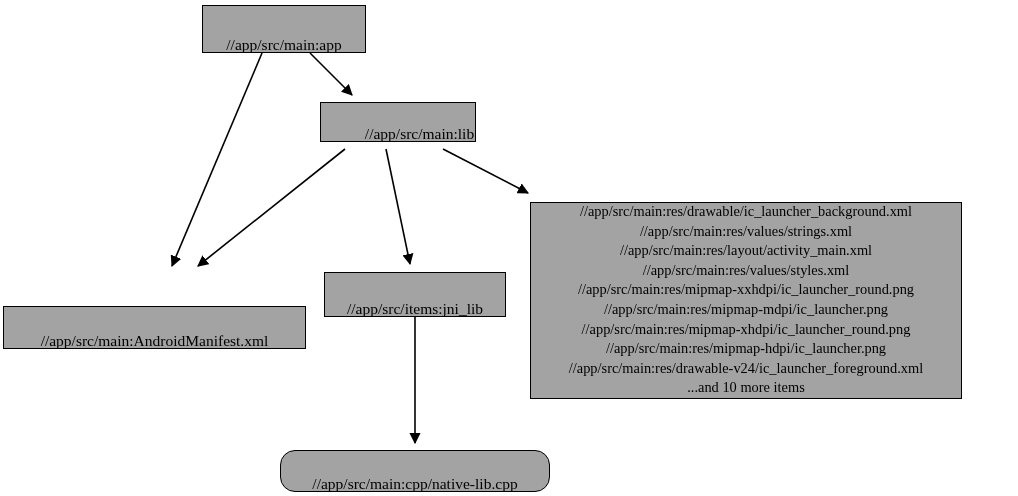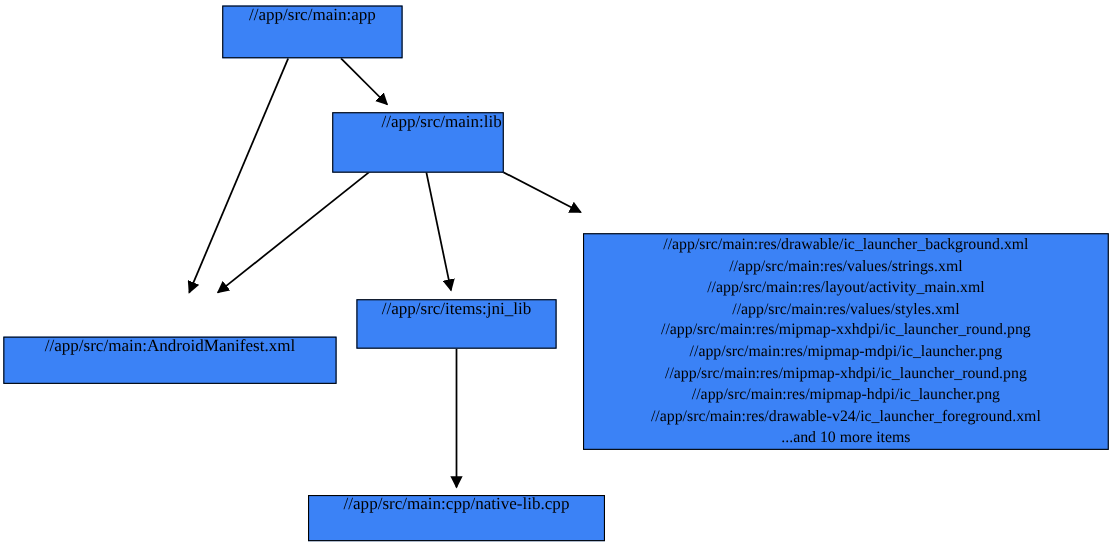--- a/index.html
+++ b/index.html
@@ -19,23 +19,23 @@
     position: absolute;
     left: 0;
     top: 0;
     width: 1018px;
     height: 496px;
   }
   .node {
     position: absolute;
     box-sizing: border-box;
     border: 1px solid #000000;
-    background: #3b82f6;
+    background: #a3a3a3;
     display: flex;
-    align-items: flex-start;
+    align-items: flex-end;
     justify-content: center;
     text-align: center;
     color: #000000;
     z-index: 2;
   }
   .node-label {
     font-size: 15.5px;
     line-height: 1;
     white-space: nowrap;
     color: #000000;
@@ -43,25 +43,25 @@
   .node-multiline {
     display: block;
     width: 100%;
     text-align: center;
     font-size: 14.4px;
     line-height: 19.6px;
     white-space: pre;
     color: #000000;
   }
   #node-app      { left: 202px; top: 5px;   width: 164px; height: 48px; }
-  #node-lib      { left: 302px; top: 102px; width: 156px; height: 55px; padding-left: 43px; }
+  #node-lib      { left: 320px; top: 102px; width: 156px; height: 40px; padding-left: 43px; }
   #node-manifest { left: 3px;   top: 274px; width: 303px; height: 43px; margin-top: 32px; }
   #node-jnilib   { left: 324px; top: 272px; width: 182px; height: 45px; }
-  #node-res      { left: 530px; top: 212px; width: 478px; height: 197px; }
-  #node-native   { left: 280px; top: 450px; width: 270px; height: 42px; }
+  #node-res      { left: 530px; top: 202px; width: 432px; height: 197px; }
+  #node-native   { left: 280px; top: 450px; width: 270px; height: 42px; border-radius: 15px; }
 </style>
 </head>
 <body>
 
 <div id="canvas">
 
   <svg id="edges" viewBox="0 0 1018 496" width="1018" height="496" xmlns="http://www.w3.org/2000/svg">
     <defs>
       <marker id="arrow" viewBox="0 0 10 10" refX="9" refY="5" markerWidth="7" markerHeight="7" orient="auto-start-reverse">
         <path d="M 0 0 L 10 5 L 0 10 z" fill="#000000"></path>

